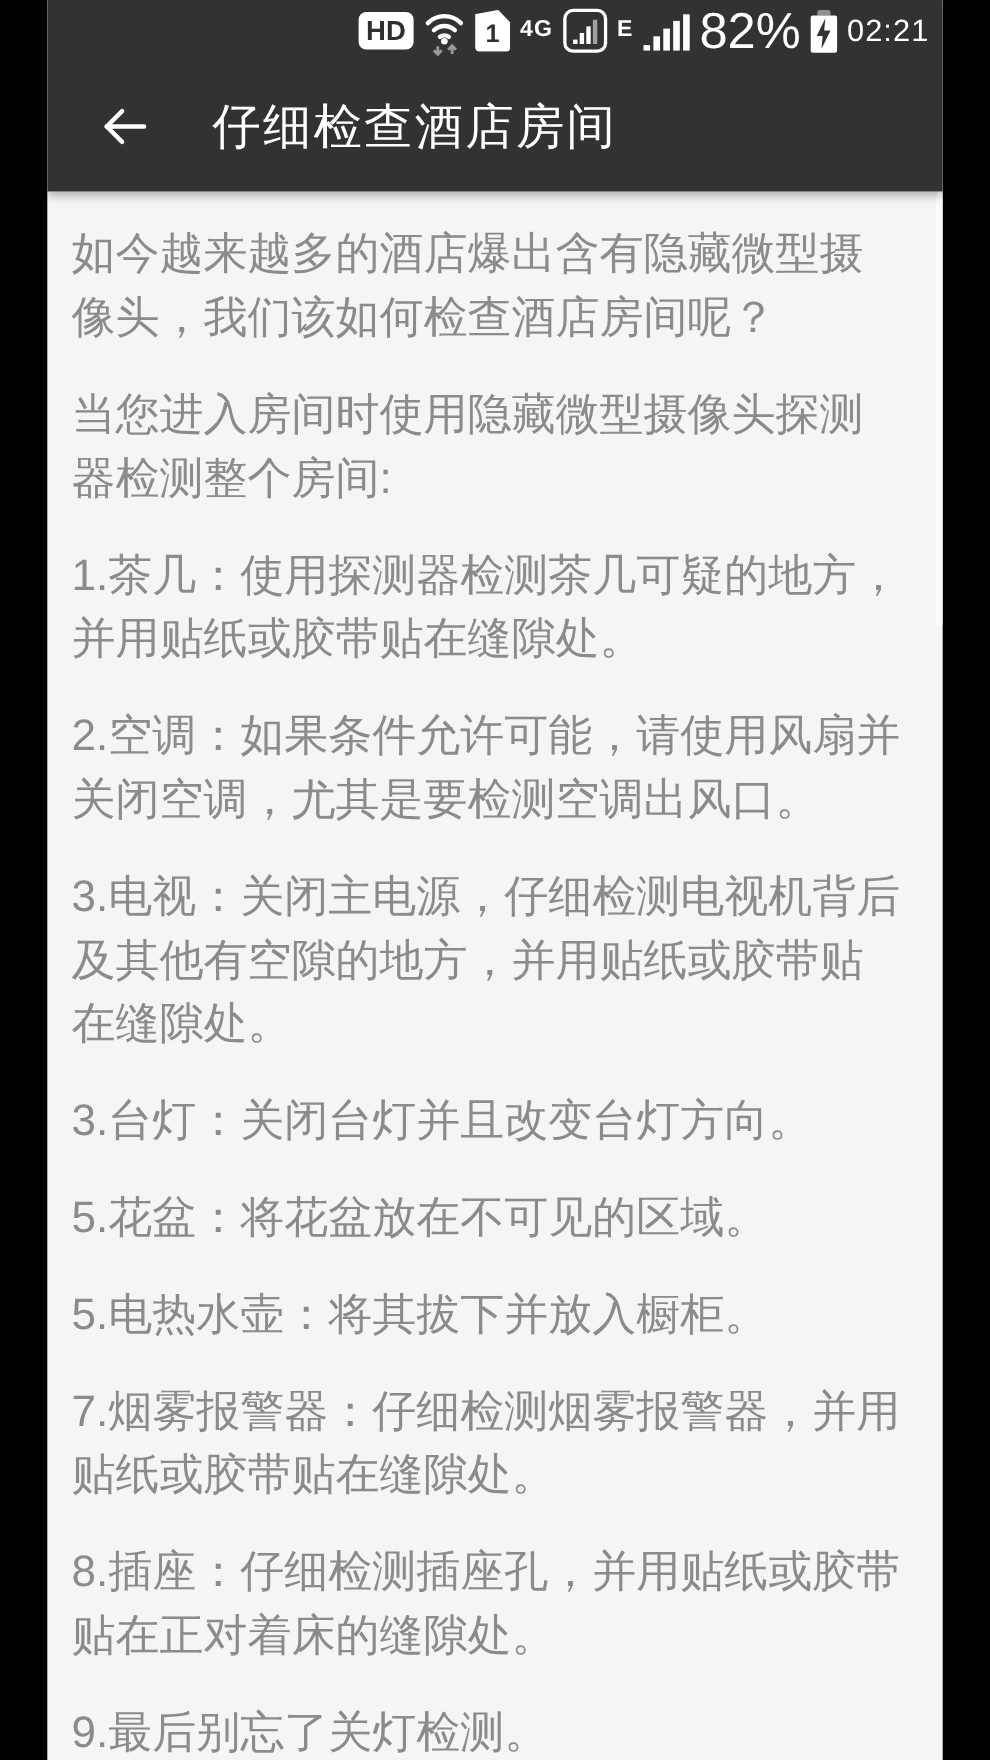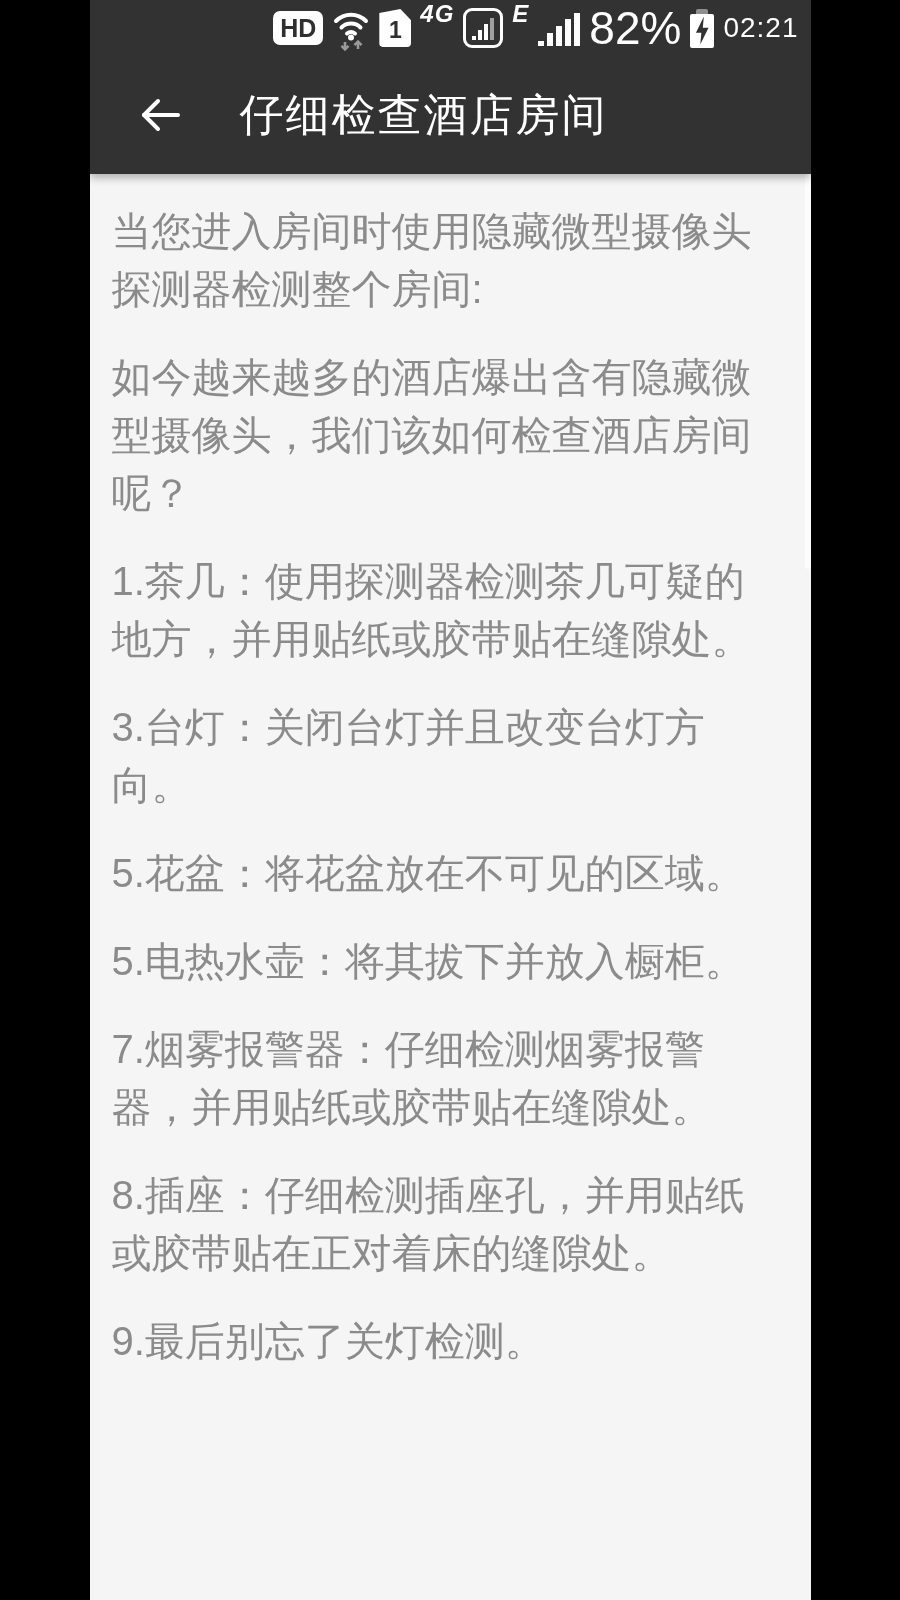--- a/index.html
+++ b/index.html
@@ -1,31 +1,31 @@
 <!DOCTYPE html>
 <html><head>
 <meta charset="utf-8">
 <style>
   html,body{margin:0;padding:0;}
   body{font-family:"Liberation Sans", sans-serif;background:#000;}
-  .screen{position:relative;width:721px;height:1600px;background:#f5f5f5;overflow:hidden;margin:0 auto;}
+  .screen{position:relative;width:814px;height:1600px;background:#f5f5f5;overflow:hidden;margin:0 auto;}
 
   
   .topbar{background:#323232;box-shadow:0 4px 8px rgba(0,0,0,.28);position:relative;z-index:2;}
 
   .statusbar{height:56px;display:flex;align-items:center;justify-content:flex-end;gap:9px;
              padding:0 12px 0 0;color:#fff;}
   .hd-badge{width:50px;height:34px;background:#ffffff;color:#2f2f2f;border-radius:7px;
             font-weight:bold;font-size:25px;display:flex;align-items:center;justify-content:center;}
   .wifi{display:block;}
   .sim{width:32px;height:38px;background:#ffffff;color:#2f2f2f;
        clip-path:polygon(0 4px,66% 0,100% 30%,100% 100%,8% 100%,0 96%);
        border-radius:4px;display:flex;align-items:center;justify-content:center;
        font-weight:bold;font-size:23px;padding-top:4px;box-sizing:border-box;}
-  .net-type{font-size:24px;font-weight:bold;align-self:flex-start;margin-top:0;letter-spacing:1px;font-style:italic;}
+  .net-type{font-size:21px;font-weight:bold;align-self:flex-start;margin-top:15px;letter-spacing:1px;}
   .sigbox{width:40px;height:40px;border:3px solid #fff;border-radius:9px;box-sizing:border-box;
           display:flex;align-items:flex-end;justify-content:center;gap:2px;padding-bottom:5px;}
   .sigbox i{display:block;width:4px;background:#fff;}
   .sig{display:flex;align-items:flex-end;gap:3px;height:36px;}
   .sig i{display:block;width:6px;background:#fff;}
   .pct{font-size:46px;}
   .battery{width:24px;display:flex;flex-direction:column;align-items:center;}
   .battery .tip{width:12px;height:5px;background:#8f8f8f;border-radius:2px 2px 0 0;}
   .battery .body{position:relative;width:24px;height:34px;background:#ffffff;border-radius:2px;}
   .battery .bolt{position:absolute;left:3px;top:3px;width:18px;height:28px;background:#323232;
@@ -110,23 +110,25 @@
             <path d="M40 22 H6"></path>
             <path d="M20 8 L6 22 L20 36"></path>
           </g>
         </svg>
       </button>
       <span class="appbar-title">仔细检查酒店房间</span>
     </div>
   </div>
 
   <div class="content">
+    <p>如今越来越多的酒店爆出含有隐藏微型摄像头，我们该如何检查酒店房间呢？</p>
     <p>当您进入房间时使用隐藏微型摄像头探测器检测整个房间:</p>
-    <p>如今越来越多的酒店爆出含有隐藏微型摄像头，我们该如何检查酒店房间呢？</p>
     <p>1.茶几：使用探测器检测茶几可疑的地方，并用贴纸或胶带贴在缝隙处。</p>
+    <p>2.空调：如果条件允许可能，请使用风扇并关闭空调，尤其是要检测空调出风口。</p>
+    <p>3.电视：关闭主电源，仔细检测电视机背后及其他有空隙的地方，并用贴纸或胶带贴在缝隙处。</p>
     <p>3.台灯：关闭台灯并且改变台灯方向。</p>
     <p>5.花盆：将花盆放在不可见的区域。</p>
     <p>5.电热水壶：将其拔下并放入橱柜。</p>
     <p>7.烟雾报警器：仔细检测烟雾报警器，并用贴纸或胶带贴在缝隙处。</p>
     <p>8.插座：仔细检测插座孔，并用贴纸或胶带贴在正对着床的缝隙处。</p>
     <p>9.最后别忘了关灯检测。</p>
   </div>
 
   <div class="scroll-edge"></div>
 </div>

